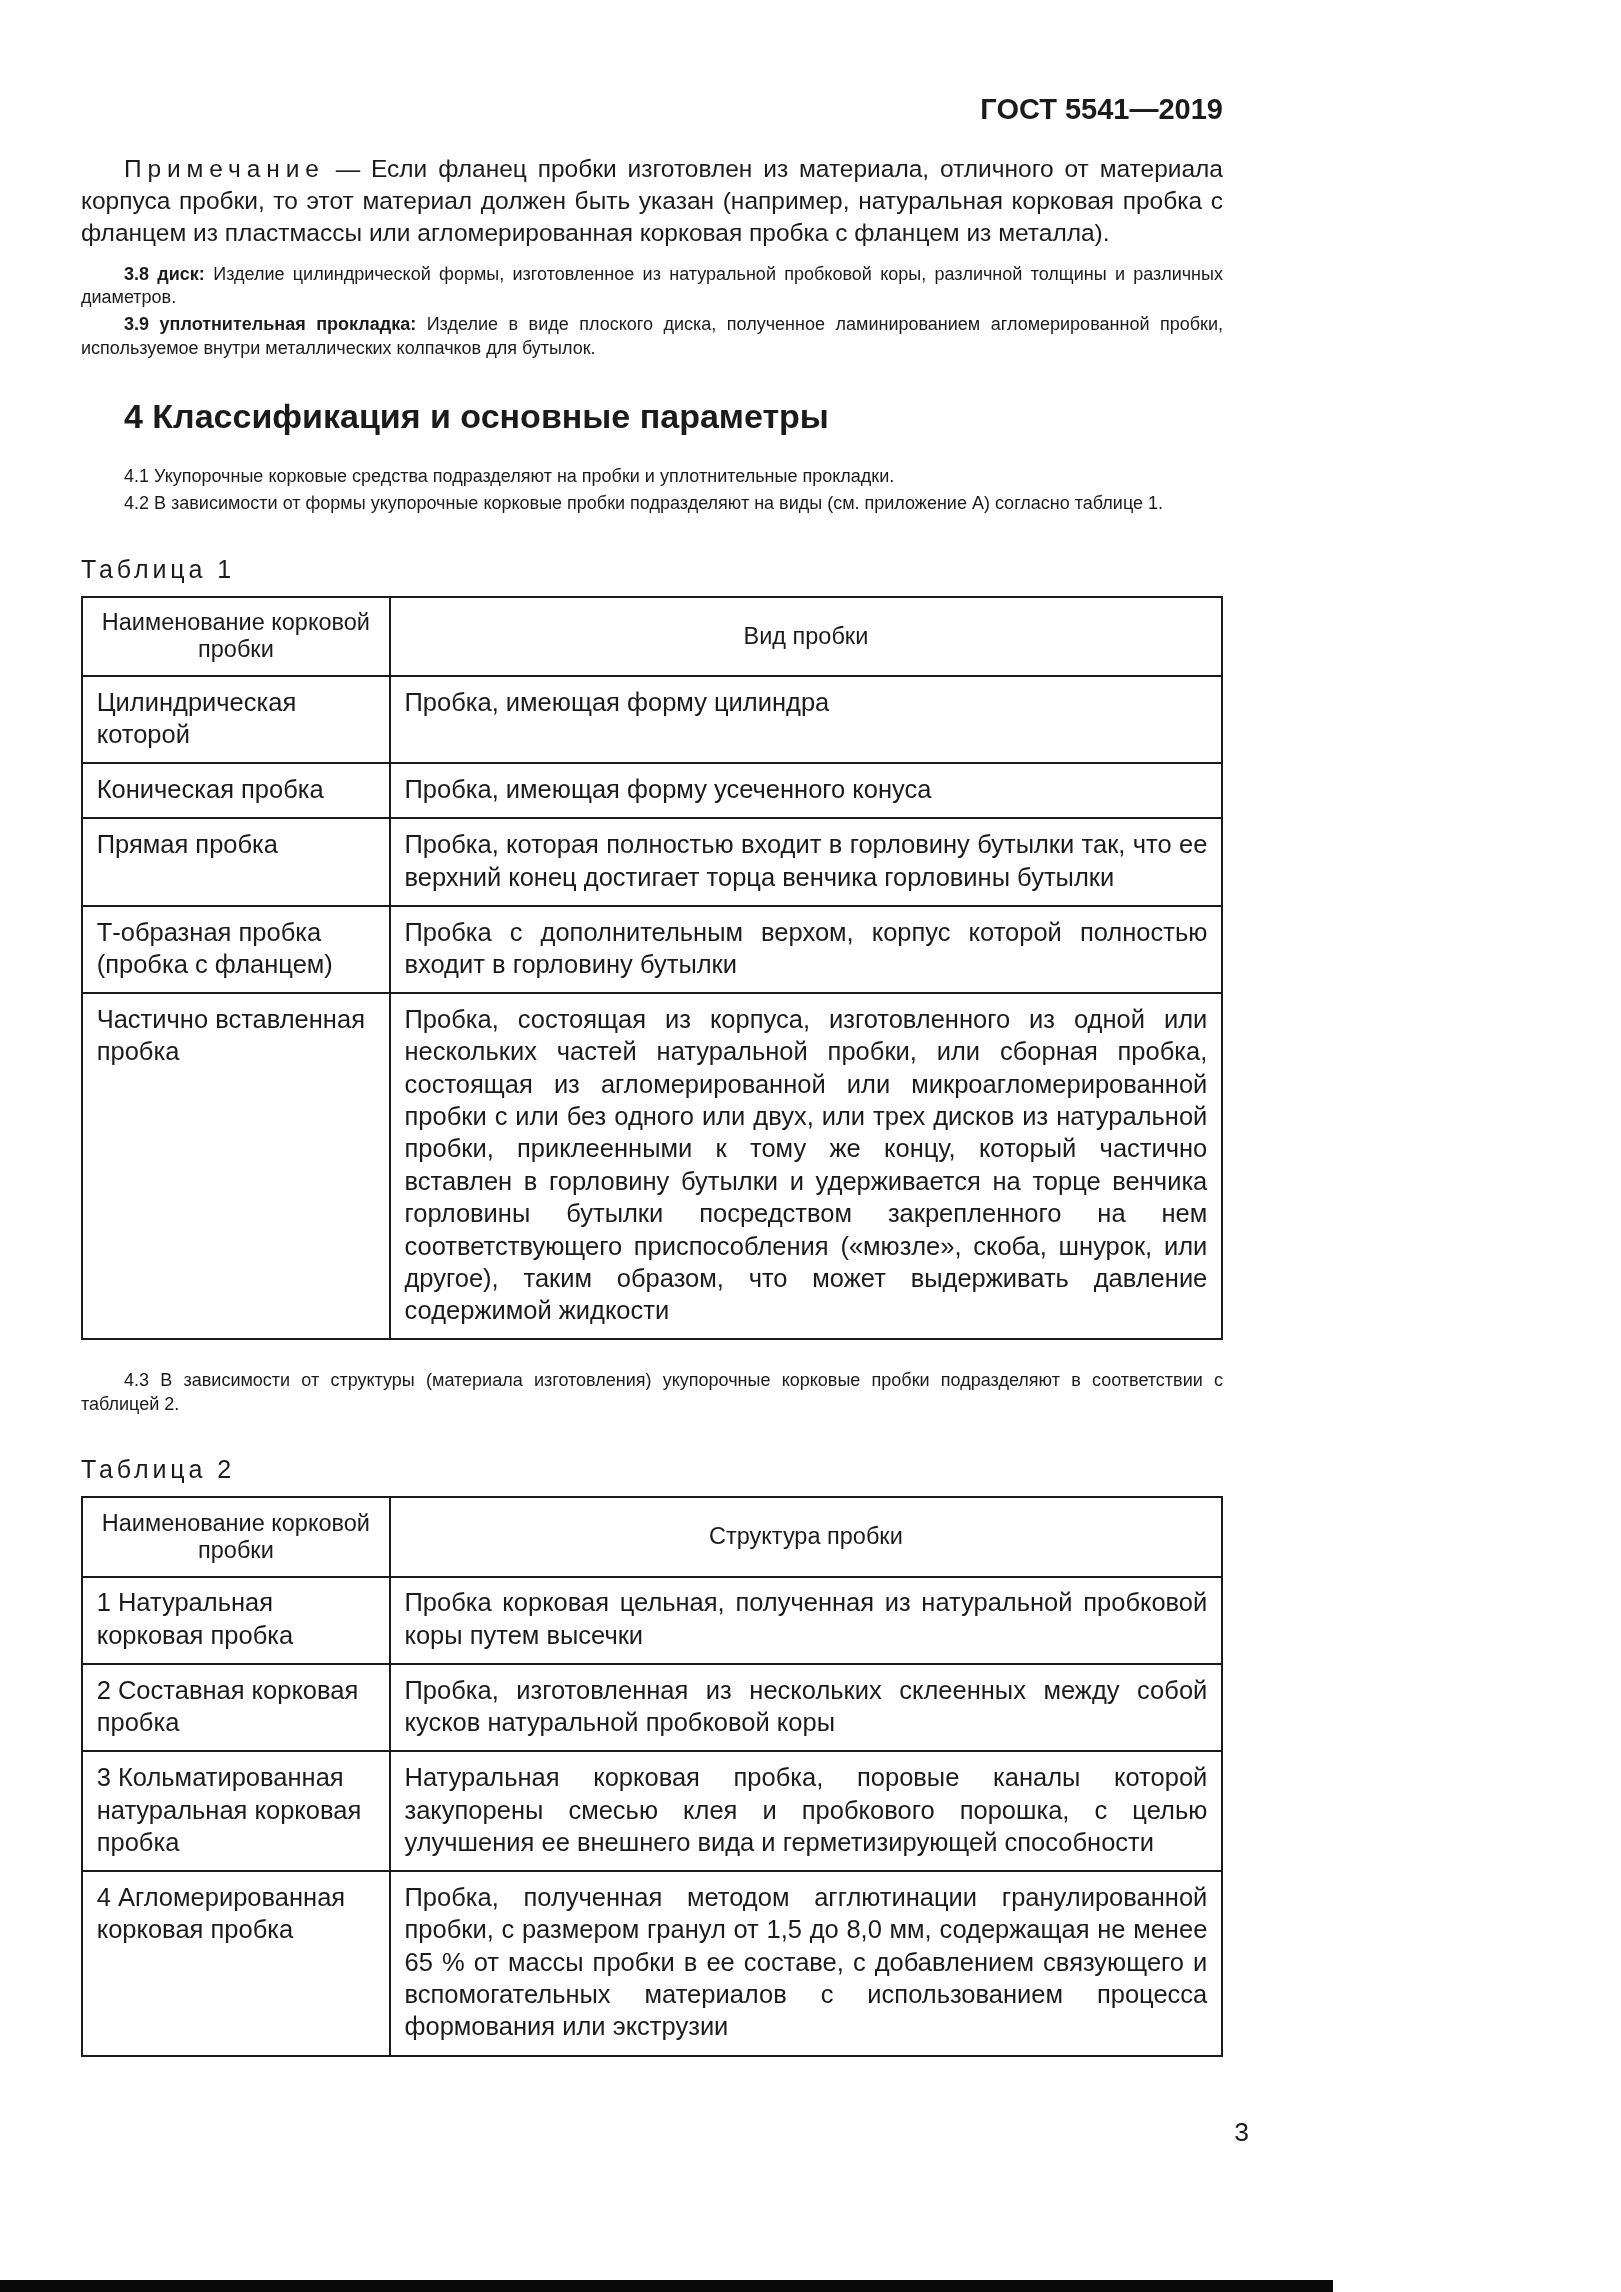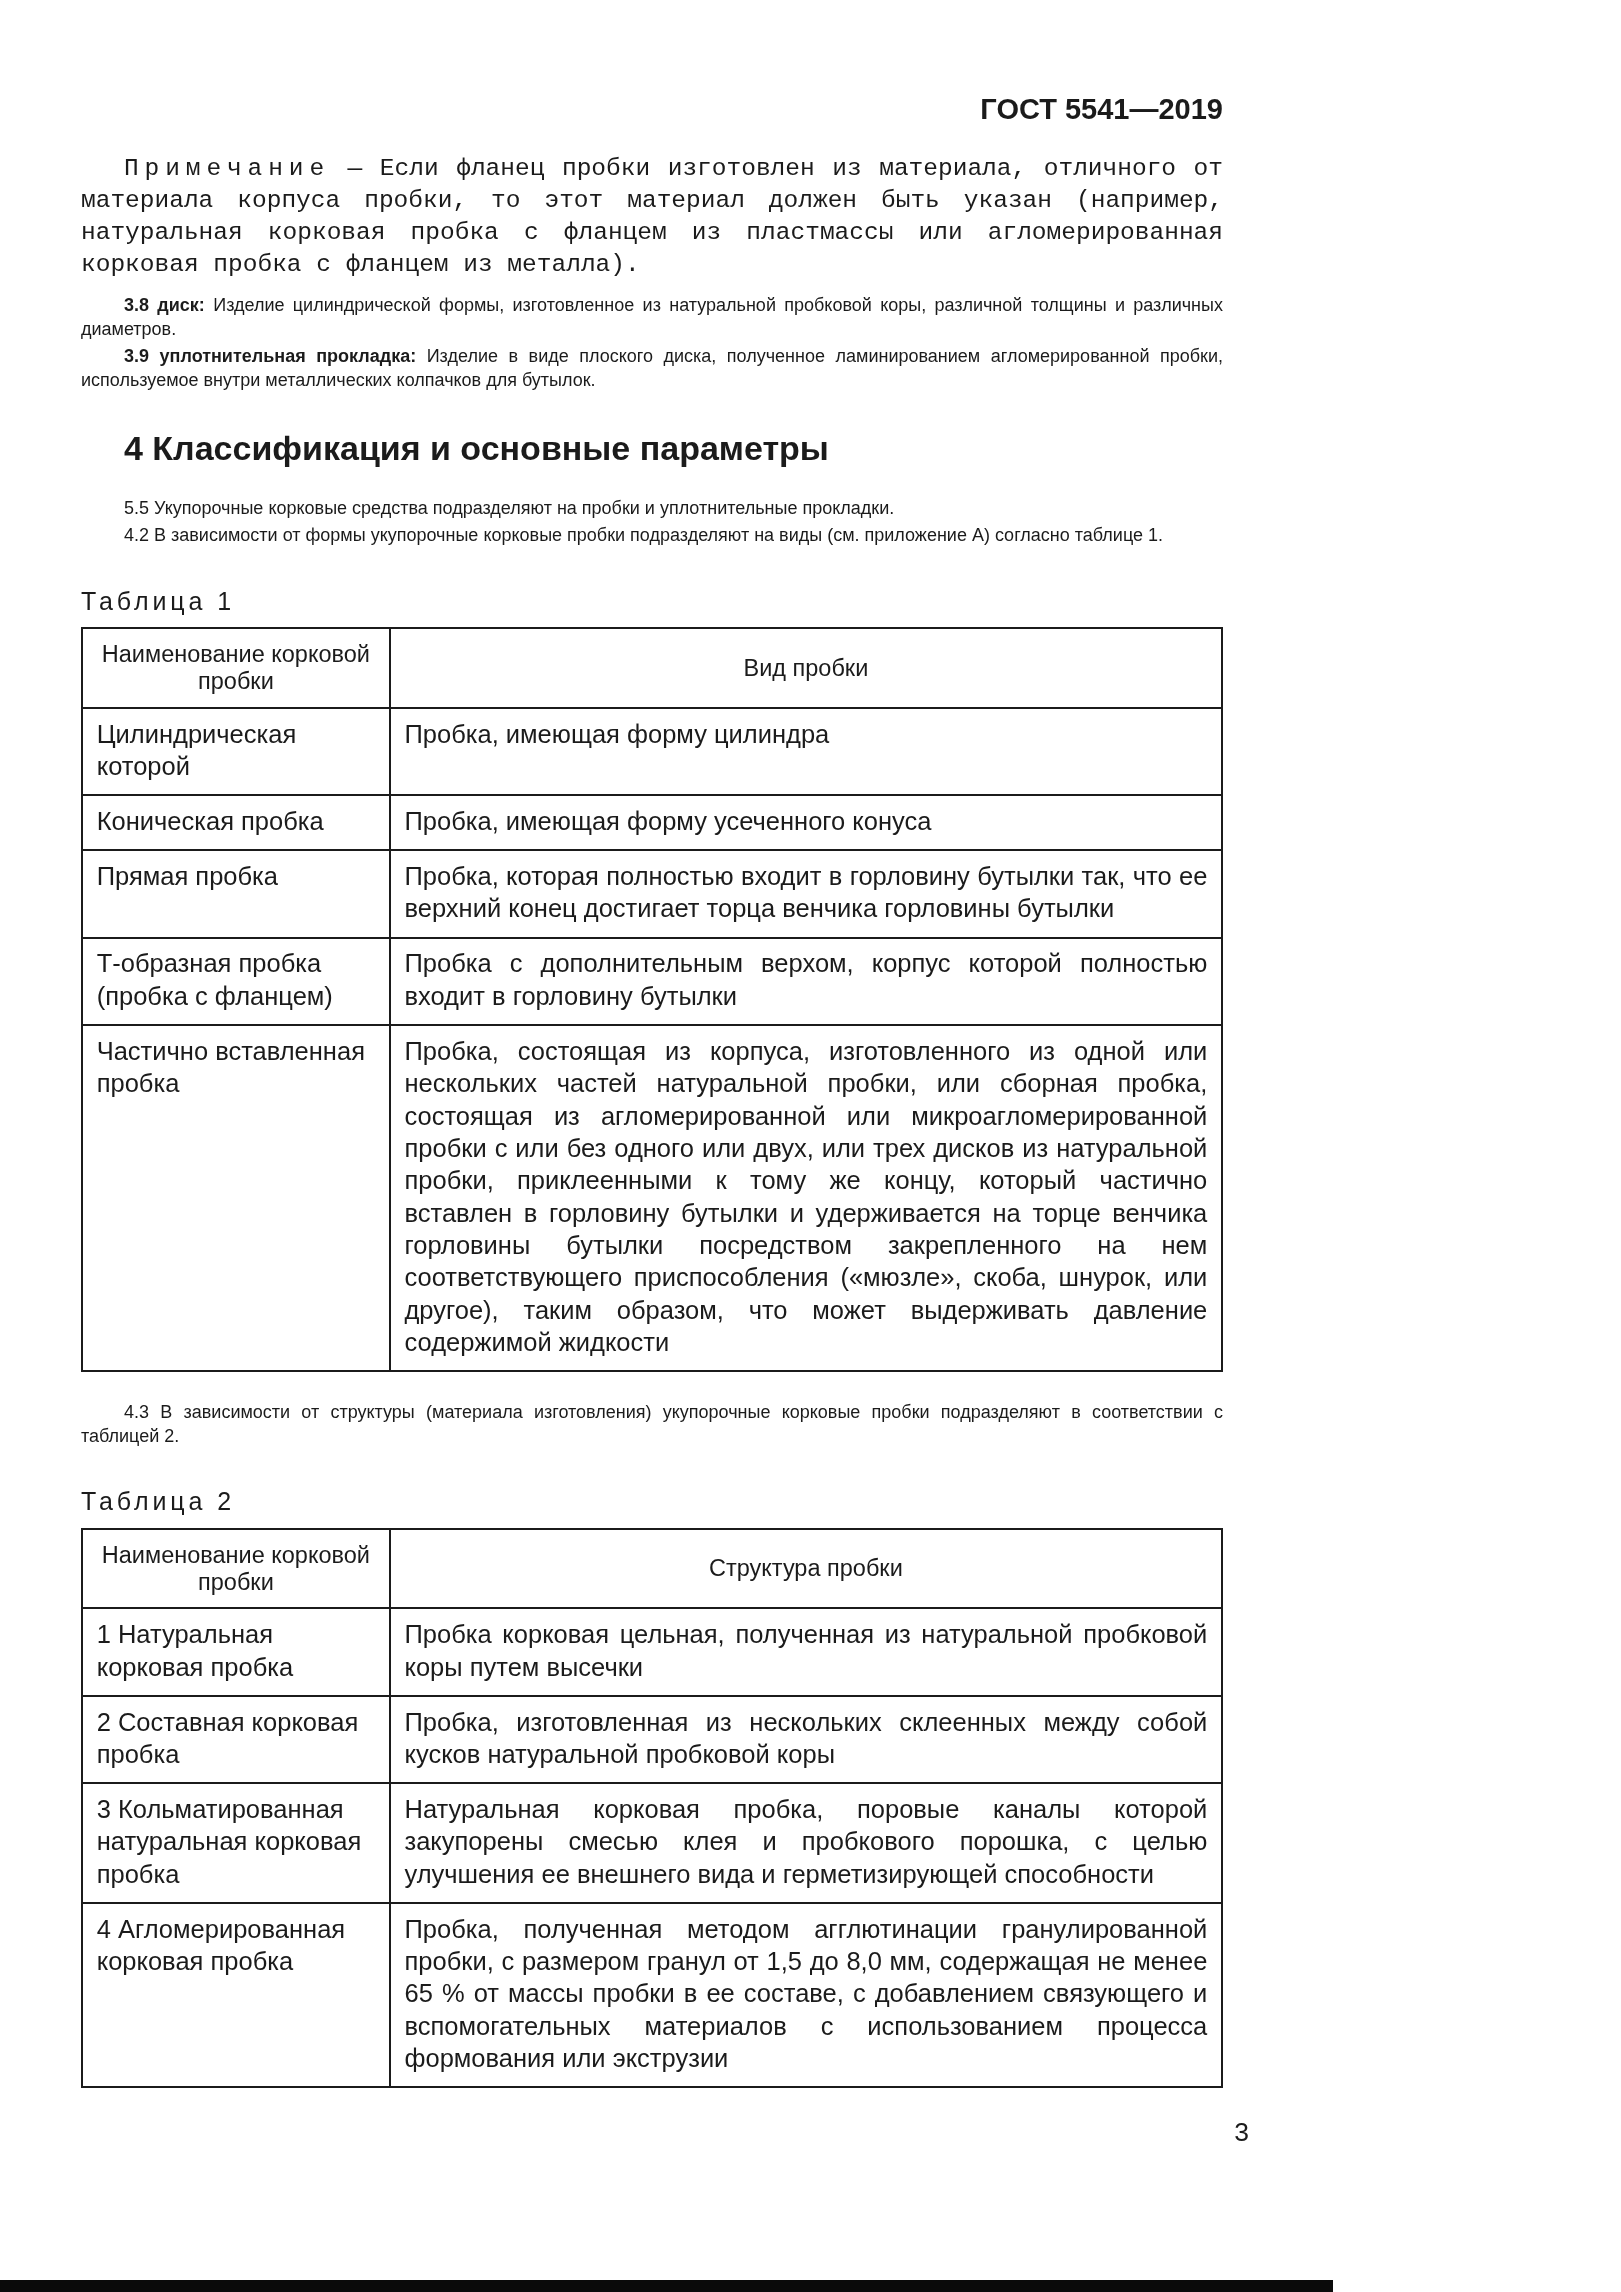--- a/index.html
+++ b/index.html
@@ -24,21 +24,20 @@
     font-weight: bold;
     font-size: 29px;
     margin: 0;
   }
   .note {
     font-size: 24.5px;
     line-height: 1.3;
     text-align: justify;
     text-indent: 43px;
     margin: 27.4px 0 0 0;
-    font-family: Liberation Mono, monospace;
   }
   .note-label { letter-spacing: 5.9px; }
   .para {
     font-size: 18px;
     line-height: 1.3;
     text-align: justify;
     text-indent: 43px;
     margin: 3.9px 0 0 0;
   }
   .para.first-term { margin-top: 13.7px; }
@@ -99,21 +98,21 @@
   <p class="doc-number">ГОСТ 5541—2019</p>
 
   <p class="note"><span class="note-label">Примечание</span> <span>—</span> <span>Если фланец пробки изготовлен из материала, отличного от материала корпуса пробки, то этот материал должен быть указан (например, натуральная корковая пробка с фланцем из пластмассы или агломерированная корковая пробка с фланцем из металла).</span></p>
 
   <p class="para first-term"><span class="term-label">3.8 диск:</span> <span>Изделие цилиндрической формы, изготовленное из натуральной пробковой коры, различной толщины и различных диаметров.</span></p>
 
   <p class="para"><span class="term-label">3.9 уплотнительная прокладка:</span> <span>Изделие в виде плоского диска, полученное ламинированием агломерированной пробки, используемое внутри металлических колпачков для бутылок.</span></p>
 
   <h2 class="section-heading">4 Классификация и основные параметры</h2>
 
-  <p class="para">5.5 Укупорочные корковые средства подразделяют на пробки и уплотнительные прокладки.</p>
+  <p class="para">4.1 Укупорочные корковые средства подразделяют на пробки и уплотнительные прокладки.</p>
   <p class="para">4.2 В зависимости от формы укупорочные корковые пробки подразделяют на виды (см. приложение А) согласно таблице 1.</p>
 
   <p class="table-label">Таблица 1</p>
 
   <table class="gost">
     <thead>
       <tr>
         <th class="col-name">Наименование корковой пробки</th>
         <th>Вид пробки</th>
       </tr>

